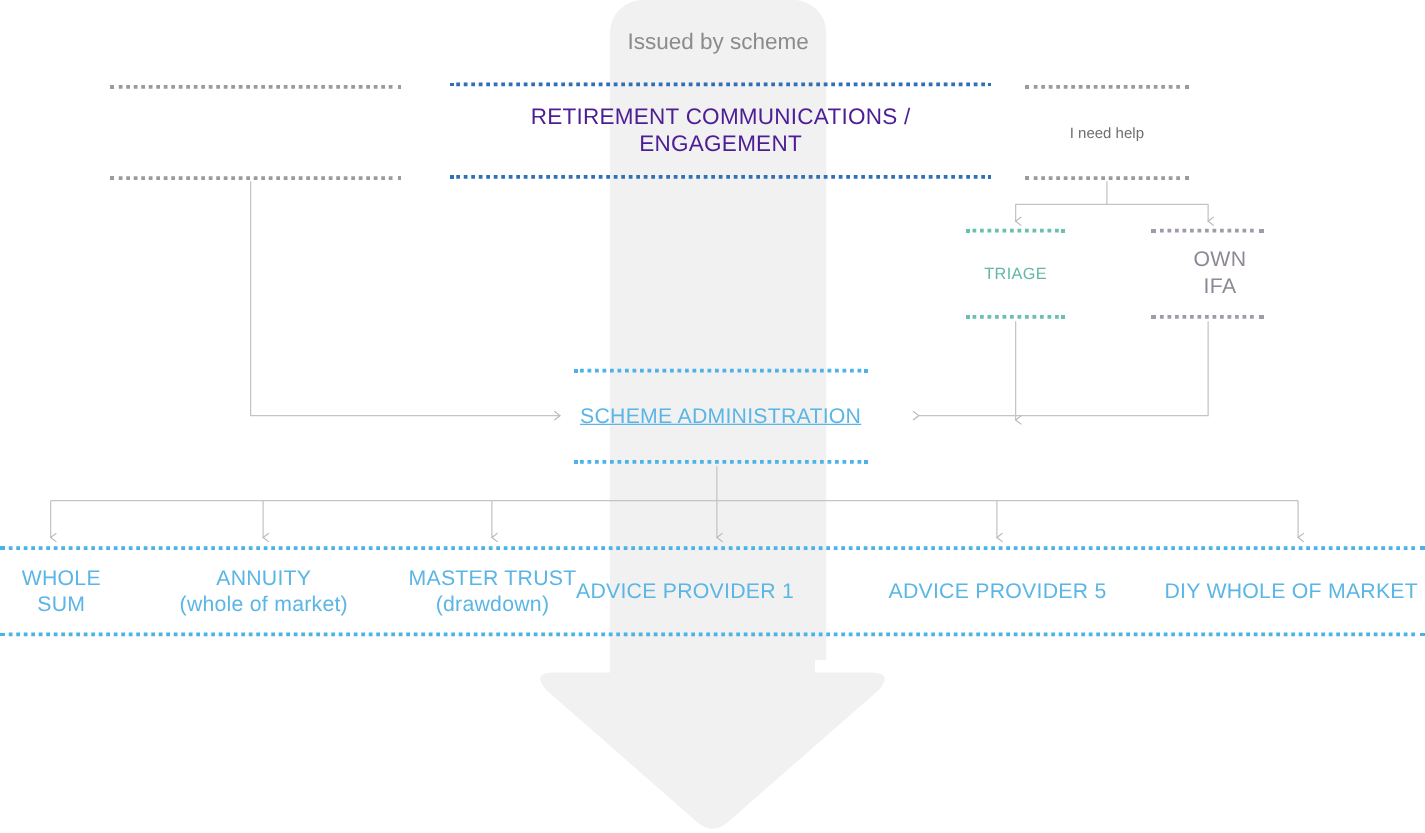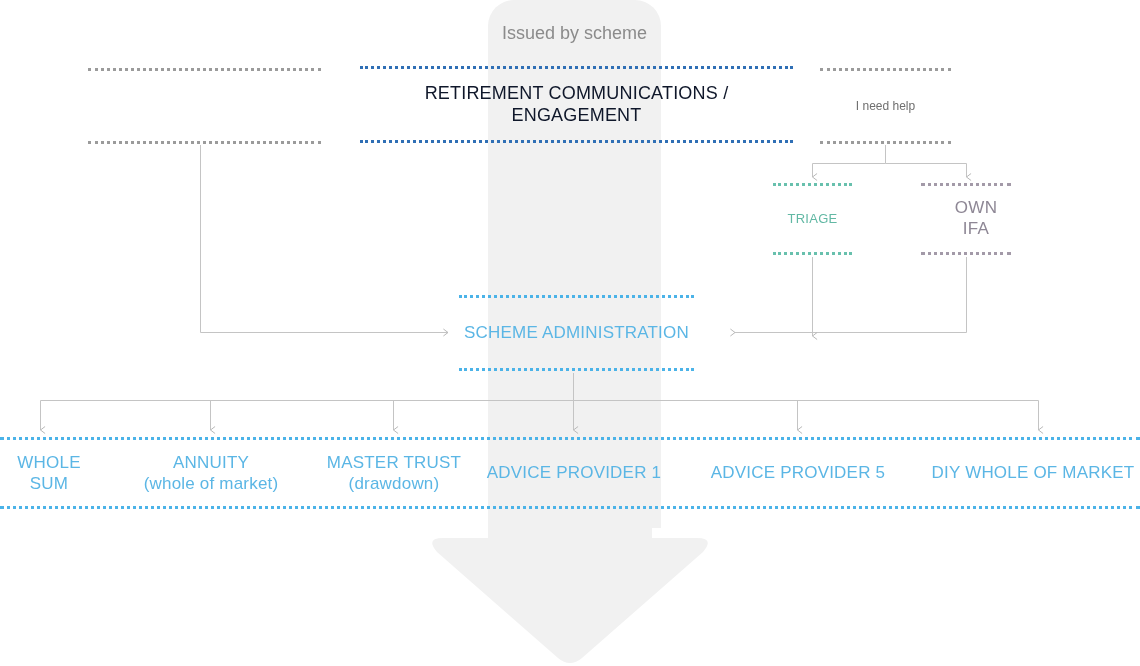--- a/index.html
+++ b/index.html
@@ -61,24 +61,24 @@
   .dbox .rule.top    { top: 0; }
   .dbox .rule.bottom { bottom: 0; }
 
   .dbox .txt { position: relative; display: block; width: 100%; padding: 0 2px; }
 
   
   .v-grey  .rule { border-top-color: #9b9b9b; }
   .v-grey  .txt  { color: #6f6f6f; }
 
   .v-navy  .rule { border-top-color: #2f6fb5; }
-  .v-navy  .txt  { color: #0f172a; }
+  .v-navy  .txt  { color: #4c1d95; }
 
   .v-blue  .rule { border-top-color: #4bb3e8; }
-  .v-blue  .txt  { color: #5bb6e5; }
+  .v-blue  .txt  { color: #5bb6e5; text-decoration: underline; }
 
   .v-teal  .rule { border-top-color: #68c0ad; }
   .v-teal  .txt  { color: #62b8a4; }
 
   .v-mauve .rule { border-top-color: #a39aa8; }
   .v-mauve .txt  { color: #8e8795; margin-left: 20px; }
 
   
   #box-capable      { left: 88px;  top: 68px;  width: 233px; height: 76px;  }
   #box-retirement   { left: 360px; top: 66px;  width: 433px; height: 77px;  }
@@ -248,21 +248,21 @@
       </span>
     </div>
 
     <div class="outcome" style="left:310px; width:168px;">
       <span>
         <span>MASTER TRUST</span><br>
         <span>(drawdown)</span>
       </span>
     </div>
 
-    <div class="outcome" style="left:482px; width:184px;text-align:center;">
+    <div class="outcome" style="left:456px; width:184px;text-align:center;">
       <span>
         <span>ADVICE PROVIDER 1</span>
       </span>
     </div>
 
     <div class="outcome" style="left:706px; width:184px;">
       <span>
         <span>ADVICE PROVIDER 5</span>
       </span>
     </div>

